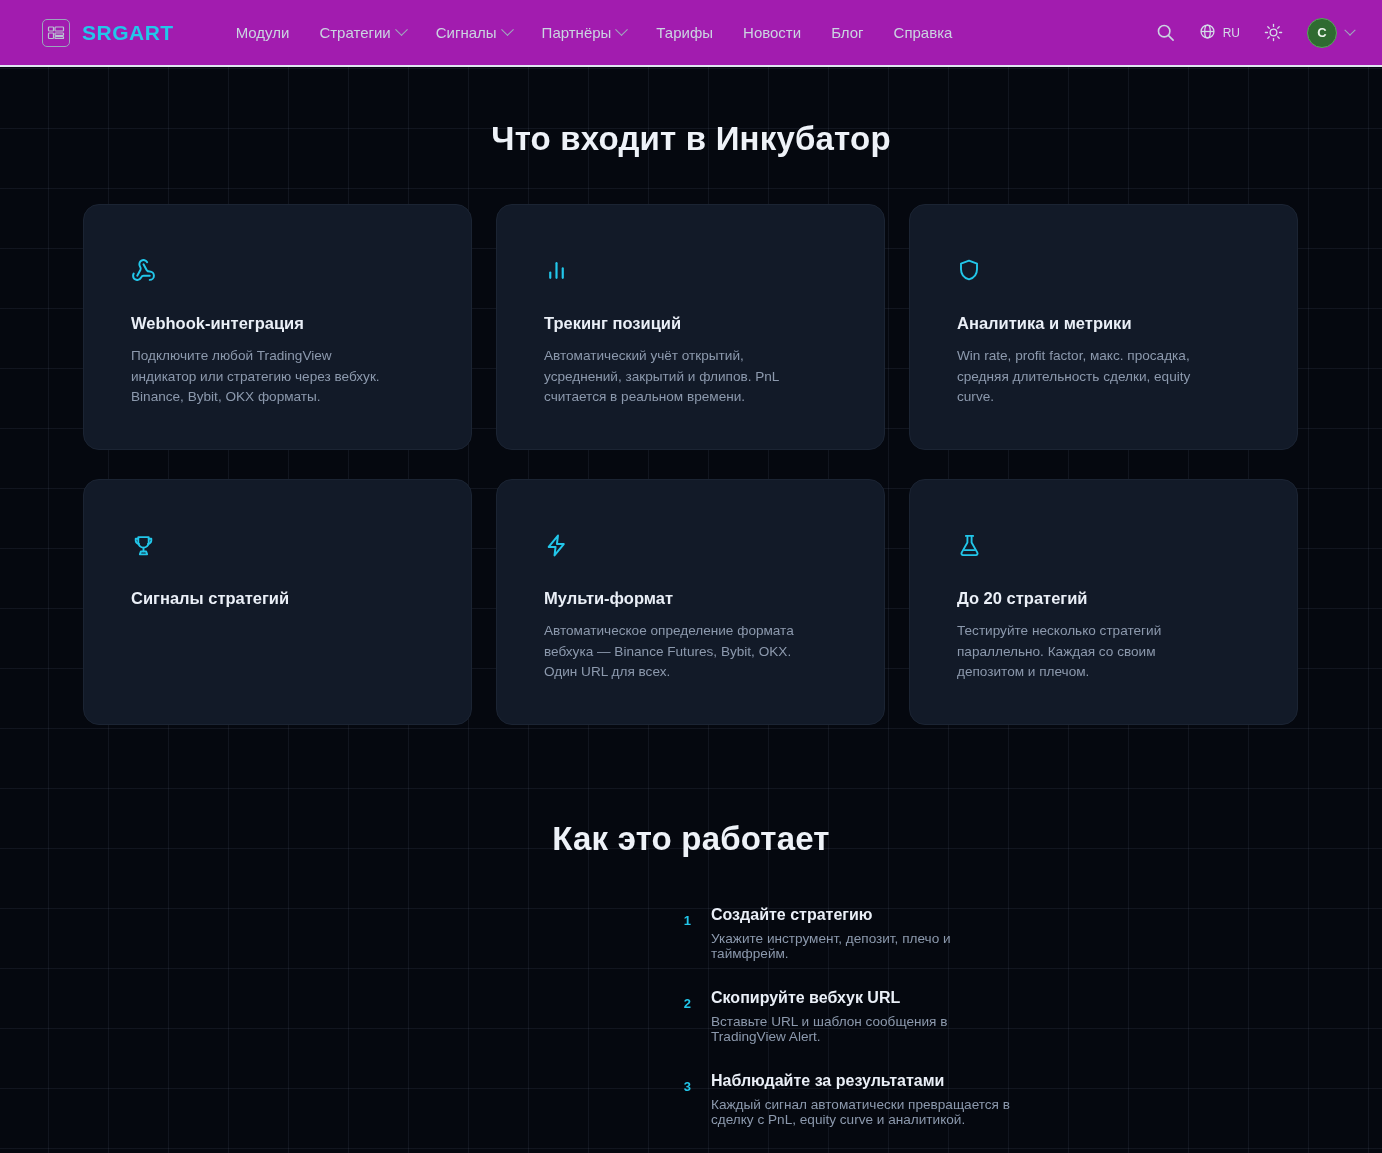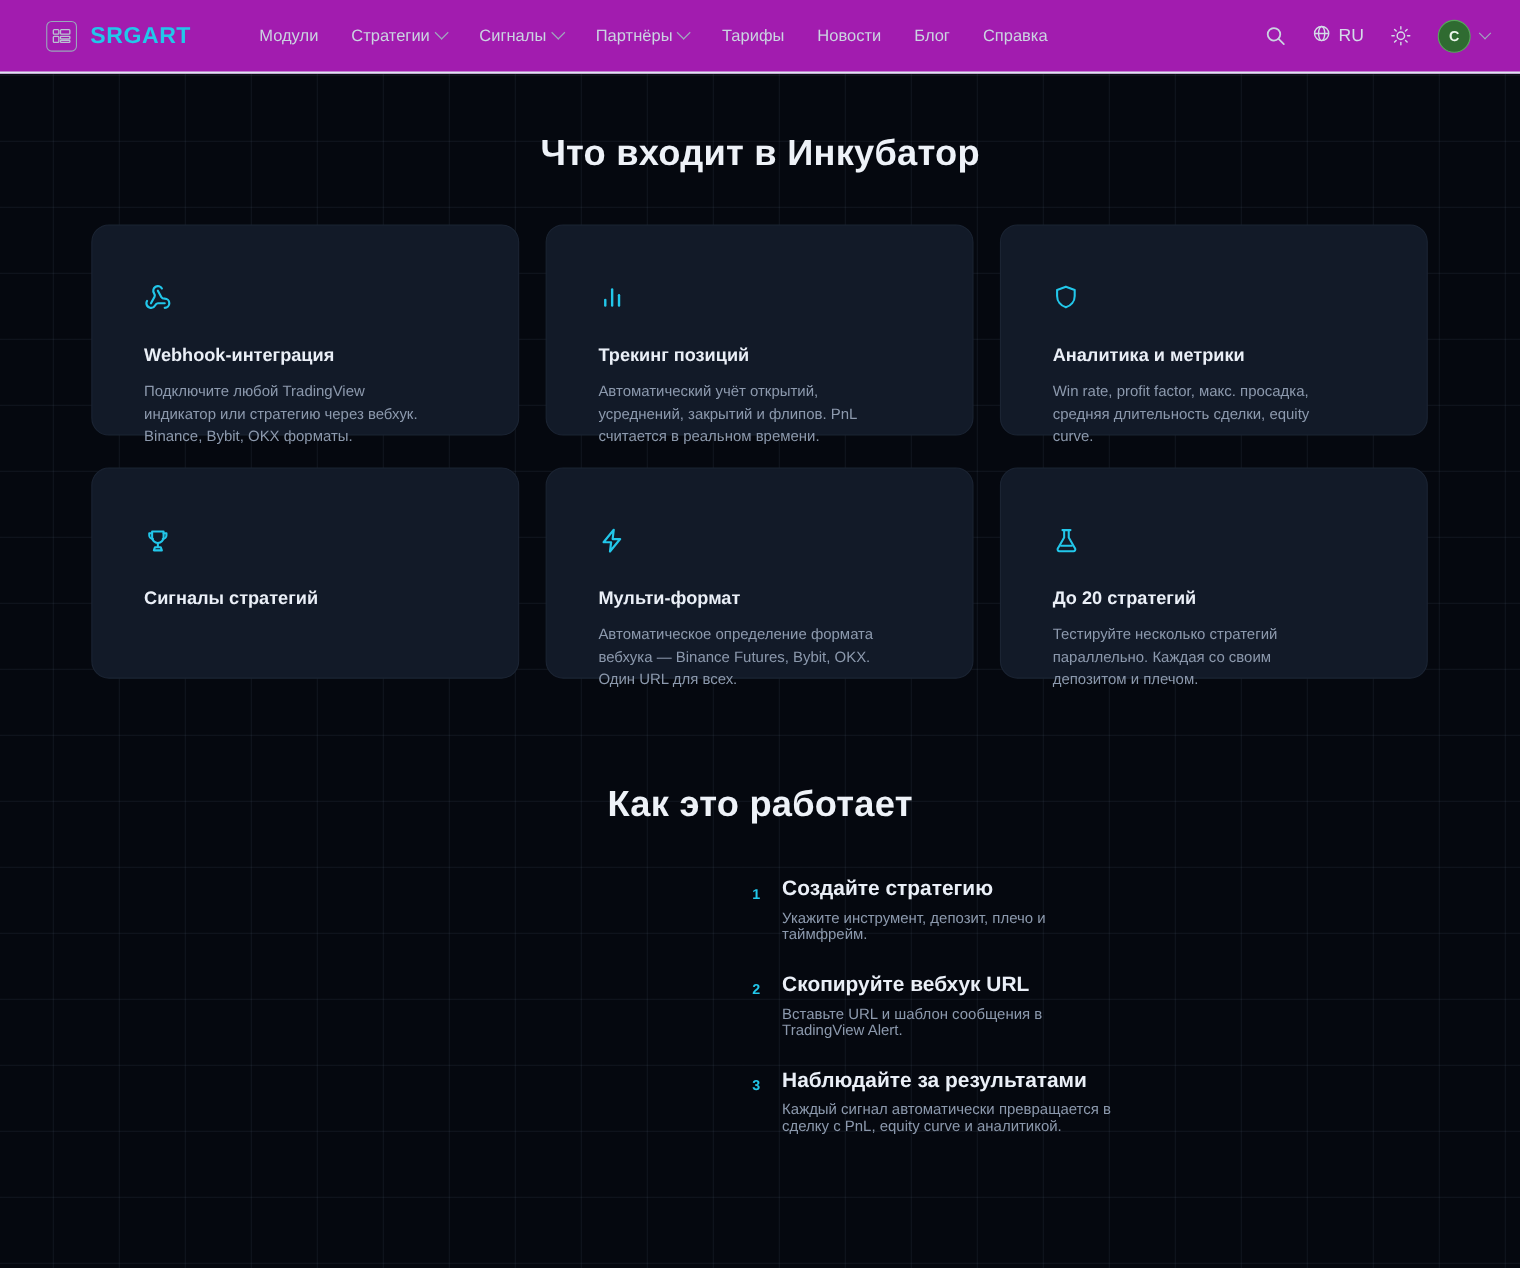--- a/index.html
+++ b/index.html
@@ -95,21 +95,21 @@
   }
   .icon-btn {
     display: flex;
     align-items: center;
     justify-content: center;
     cursor: pointer;
     color: #cbd4e1;
   }
   .lang-btn {
     display: flex; align-items: center; gap: 7px;
-    font-size: 16px; color: #d4dce8; cursor: pointer;
+    font-size: 12px; color: #d4dce8; cursor: pointer;
   }
   .avatar-group { display: flex; align-items: center; gap: 9px; cursor: pointer; }
   .avatar {
     width: 30px; height: 30px;
     border-radius: 50%;
     background: #2f6b31;
     border: 1.5px solid #57a75b;
     display: flex; align-items: center; justify-content: center;
     font-size: 13px; font-weight: bold; color: #ecf6ec;
   }
@@ -142,21 +142,21 @@
     display: grid;
     grid-template-columns: repeat(3, 389px);
     column-gap: 24px;
     row-gap: 29px;
   }
 
   .card {
     background: #121a28;
     border: 1px solid #1b2433;
     border-radius: 16px;
-    height: 192px;
+    height: 246px;
     padding: 51px 76px 0 47px;
   }
   .card-icon {
     color: #22c7ea;
     height: 28px;
     display: flex;
     align-items: center;
   }
   .card-title {
     margin-top: 30px;
@@ -185,21 +185,21 @@
   .step-num {
     font-size: 13px;
     font-weight: bold;
     color: #22c7ea;
     width: 12px;
     text-align: right;
     padding-top: 7px;
     flex: none;
   }
   .step-title {
-    font-size: 19px;
+    font-size: 16px;
     font-weight: bold;
     color: #eaeff7;
   }
   .step-desc {
     margin-top: 7px;
     font-size: 13.6px;
     color: #8c99ad;
   }
 </style>
 </head>

